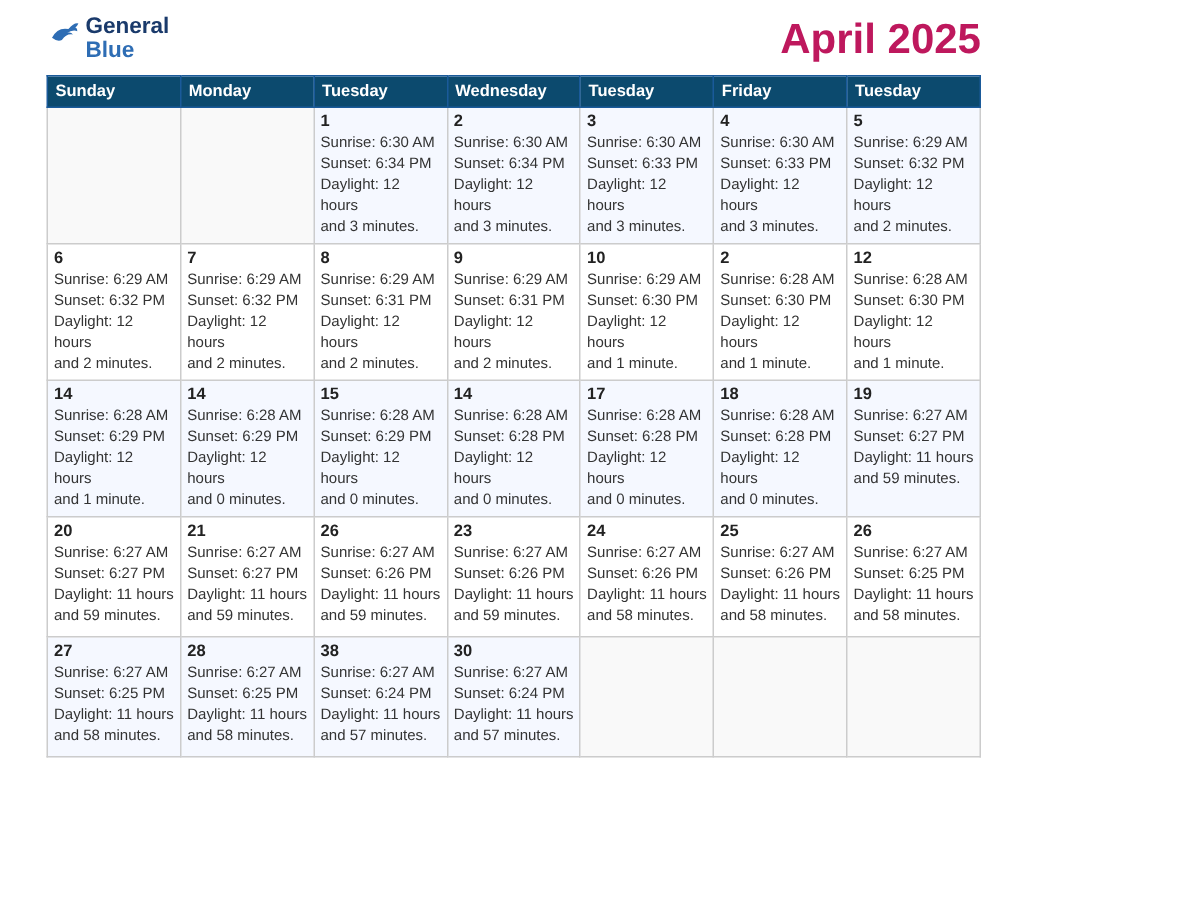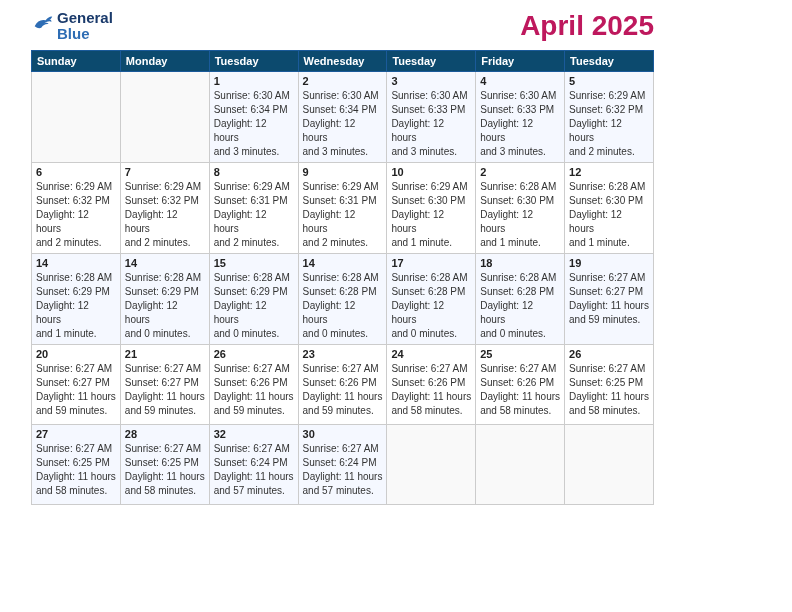--- a/index.html
+++ b/index.html
@@ -341,21 +341,21 @@
 and 58 minutes.</div>
           </td>
           <td>
             <span class="day-number">28</span>
             <div class="day-info" style="white-space: pre-line;">Sunrise: 6:27 AM
 Sunset: 6:25 PM
 Daylight: 11 hours
 and 58 minutes.</div>
           </td>
           <td>
-            <span class="day-number">32</span>
+            <span class="day-number">38</span>
             <div class="day-info" style="white-space: pre-line;">Sunrise: 6:27 AM
 Sunset: 6:24 PM
 Daylight: 11 hours
 and 57 minutes.</div>
           </td>
           <td>
             <span class="day-number">30</span>
             <div class="day-info" style="white-space: pre-line;">Sunrise: 6:27 AM
 Sunset: 6:24 PM
 Daylight: 11 hours

